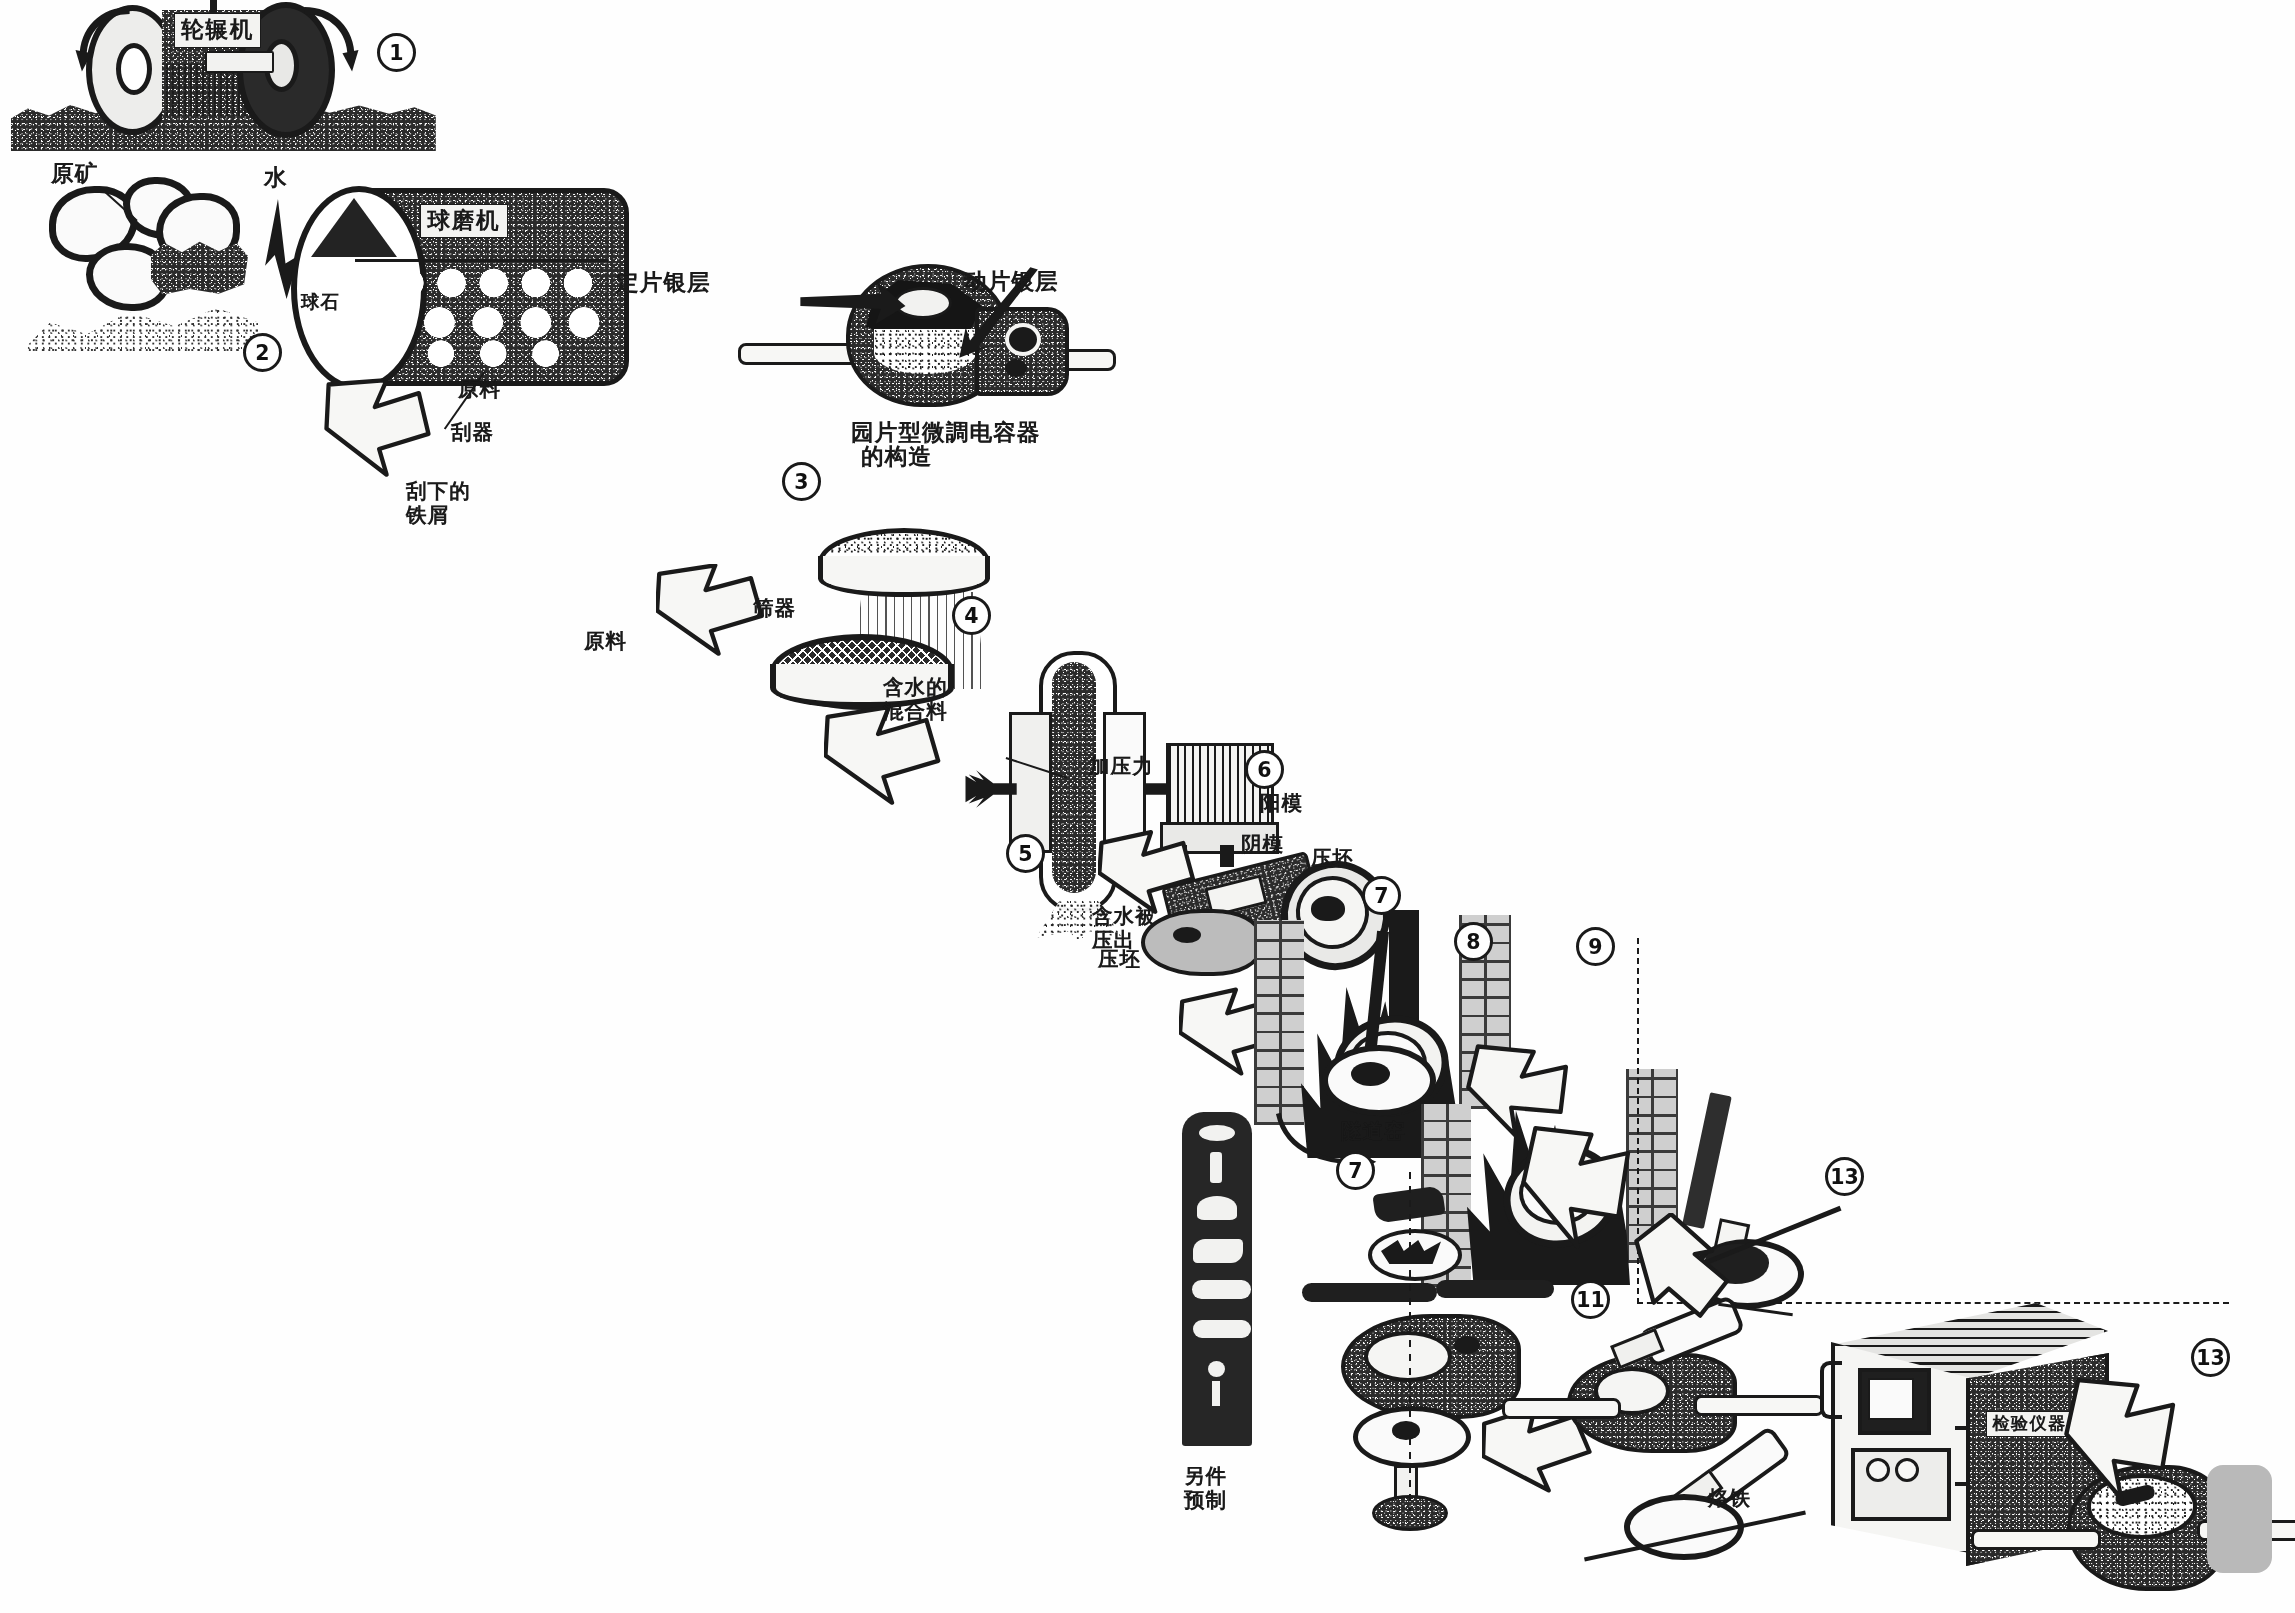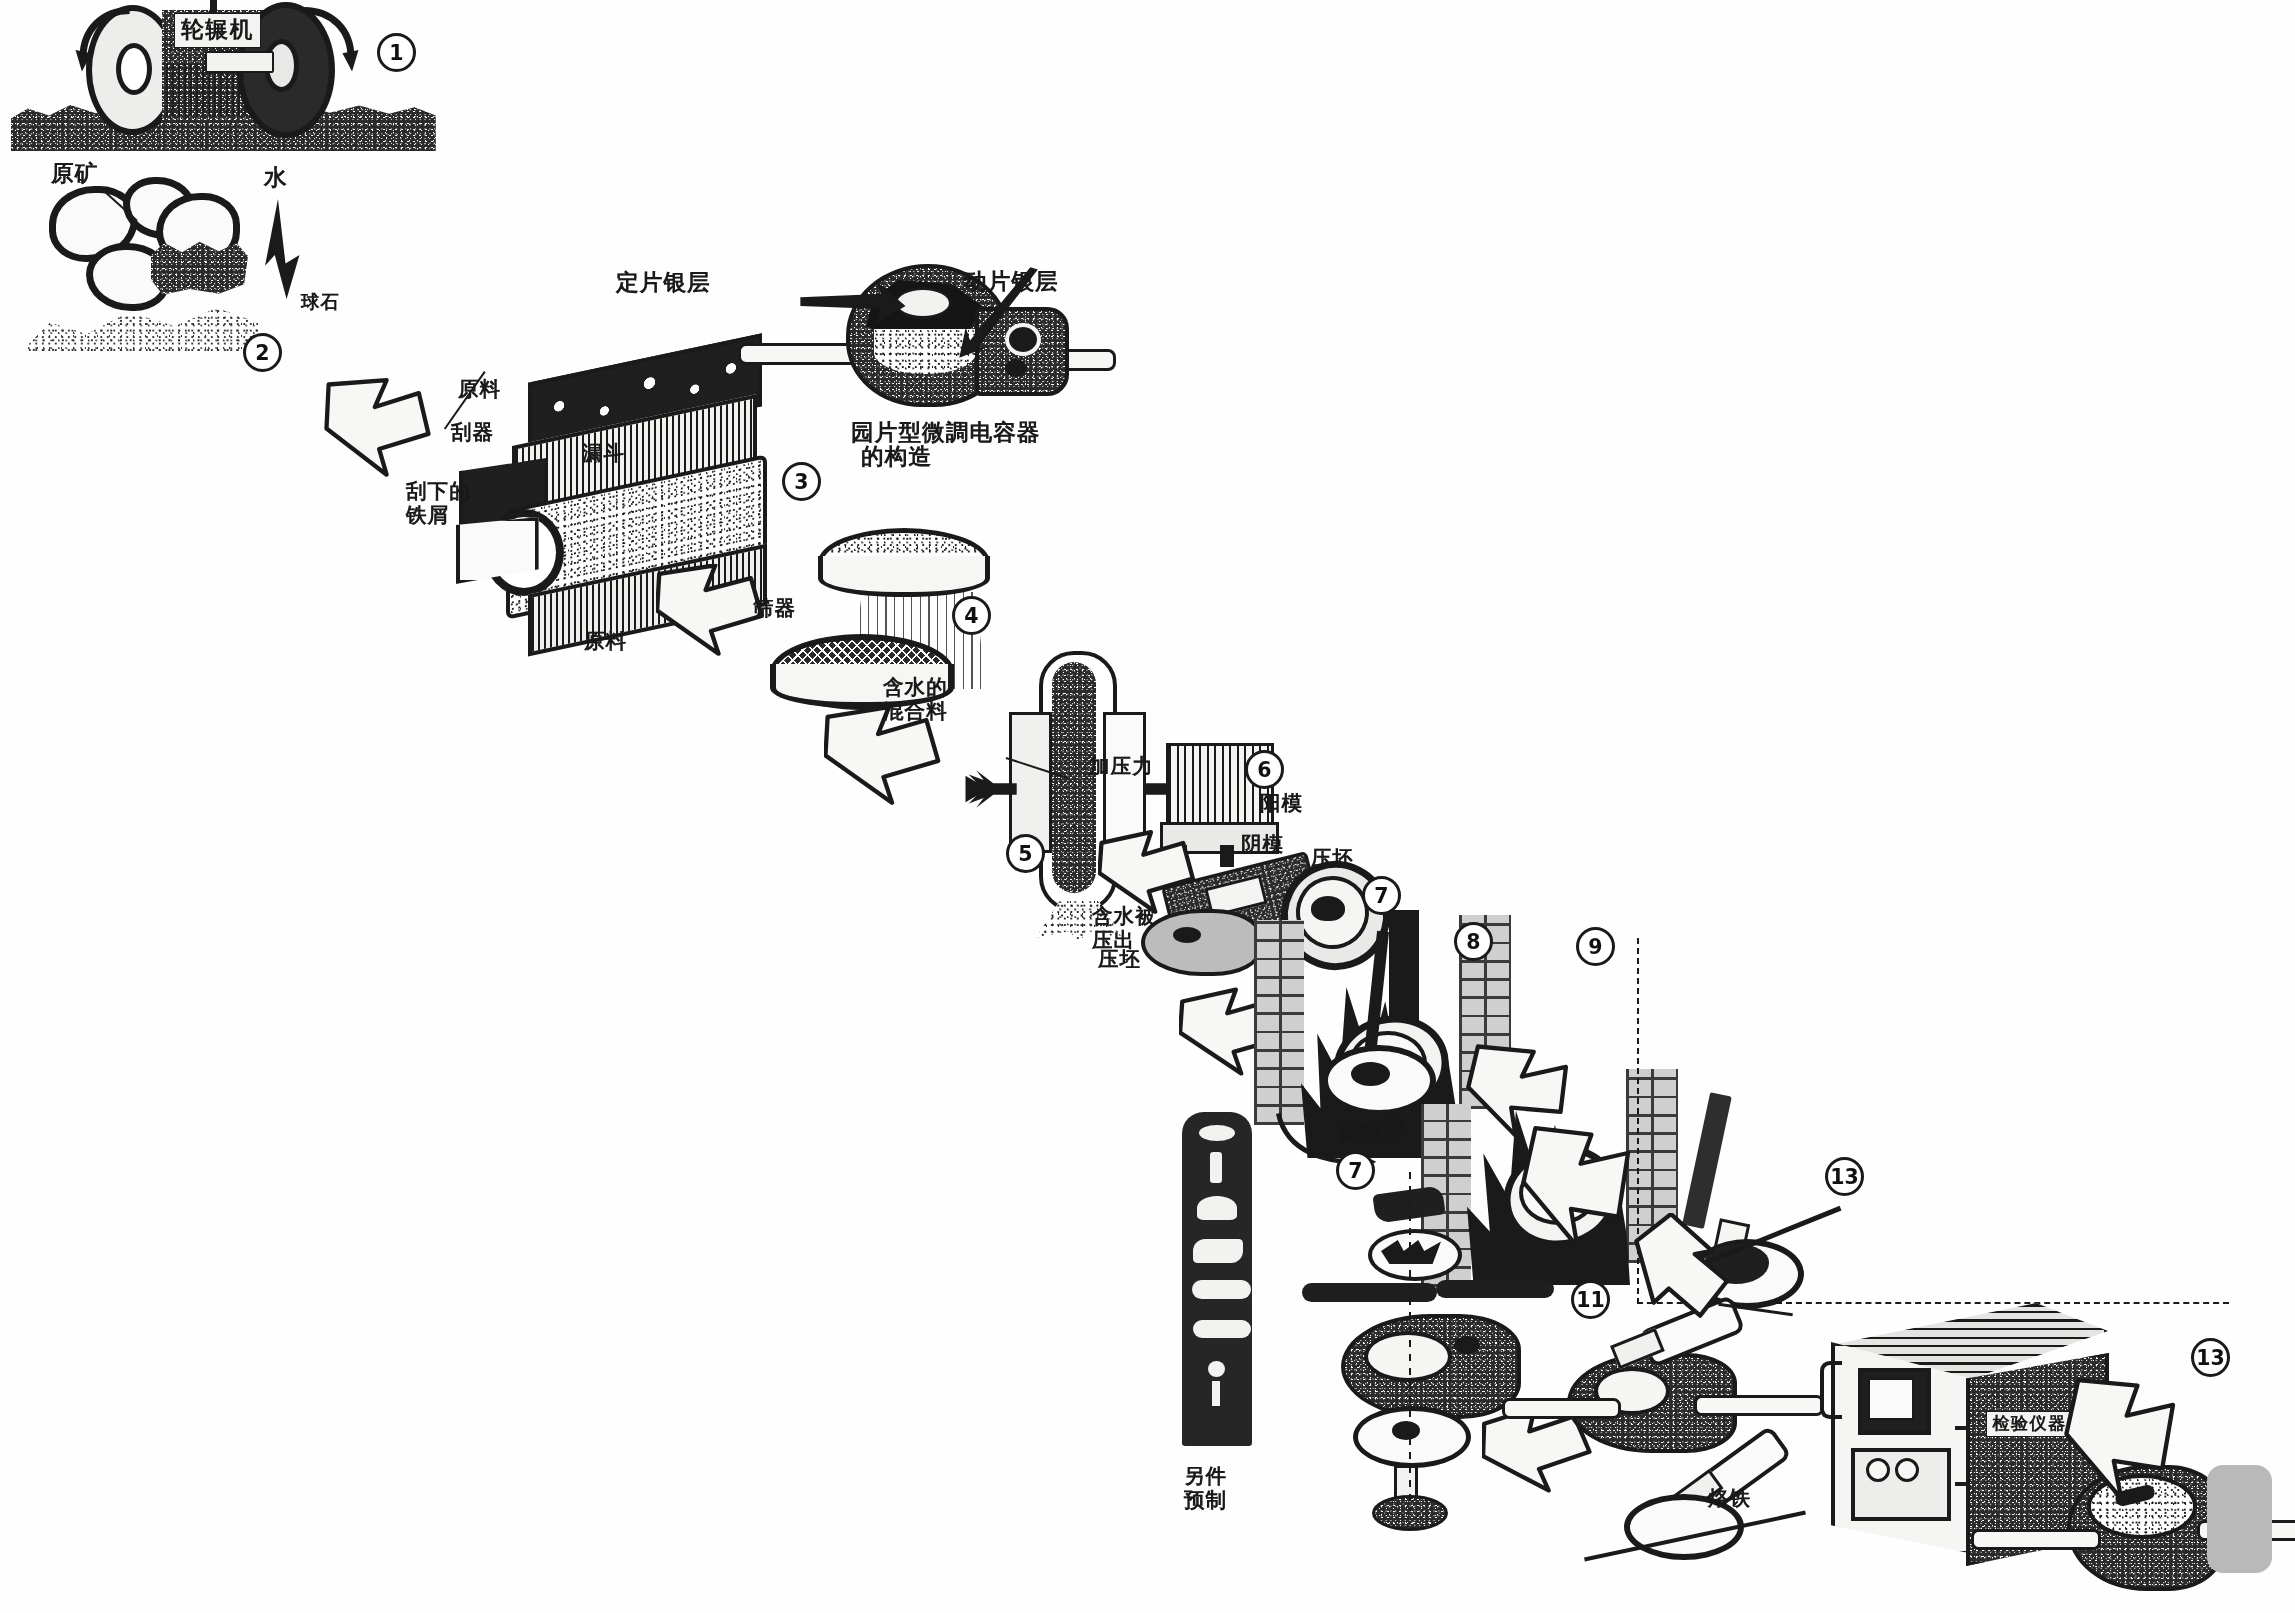--- a/index.html
+++ b/index.html
@@ -140,56 +140,63 @@
                 clip-path:polygon(0% 92%,10% 56%,26% 74%,44% 40%,64% 62%,82% 34%,100% 56%,100% 100%,0% 100%);"></div>
   </div>
   <div class="lbl s1" style="left:51px;top:160px;">原矿</div>
   <div class="leader" style="left:103px;top:189px;width:46px;transform:rotate(42deg);"></div>
 
   <div class="lbl s1" style="left:264px;top:164px;">水</div>
   <svg class="abs" style="left:253px;top:199px;" width="65" height="129" viewBox="0 0 120 240">
     <path d="M46,0 L60,120 L86,104 L62,186 L40,104 L22,124 Z" fill="#1a1a1a"></path>
   </svg>
 
+  <div class="abs" style="left:269px;top:183px;width:366px;height:205px;">
+
+    <div class="abs grain" style="left:65px;top:5.4px;width:285px;height:188px;border:5.4px solid #1a1a1a;border-radius:25px;"></div>
+
+    <div class="abs" style="left:21.5px;top:3.2px;width:124px;height:193px;border:6.5px solid #1a1a1a;border-radius:50%;background:#fff;"></div>
+    <div class="abs" style="left:42px;top:15px;width:86px;height:59px;background:#232323;
+                clip-path:polygon(50% 0%,100% 100%,0% 100%);"></div>
+
+    <div class="abs" style="left:32px;top:81px;width:301px;height:38px;background:
+           radial-gradient(circle at 8% 50%,#fff 14px,transparent 14.5px),
+           radial-gradient(circle at 22% 50%,#fff 14px,transparent 14.5px),
+           radial-gradient(circle at 36% 50%,#fff 14px,transparent 14.5px),
+           radial-gradient(circle at 50% 50%,#fff 14px,transparent 14.5px),
+           radial-gradient(circle at 64% 50%,#fff 14px,transparent 14.5px),
+           radial-gradient(circle at 78% 50%,#fff 14px,transparent 14.5px),
+           radial-gradient(circle at 92% 50%,#fff 14px,transparent 14.5px);"></div>
+    <div class="abs" style="left:32px;top:120px;width:301px;height:39px;background:
+           radial-gradient(circle at 14% 50%,#fff 15px,transparent 15.6px),
+           radial-gradient(circle at 30% 50%,#fff 15px,transparent 15.6px),
+           radial-gradient(circle at 46% 50%,#fff 15px,transparent 15.6px),
+           radial-gradient(circle at 62% 50%,#fff 15px,transparent 15.6px),
+           radial-gradient(circle at 78% 50%,#fff 15px,transparent 15.6px),
+           radial-gradient(circle at 94% 50%,#fff 15px,transparent 15.6px);"></div>
+    <div class="abs" style="left:38px;top:157px;width:291px;height:34px;background:
+           radial-gradient(circle at 10% 40%,#fff 13px,transparent 13.5px),
+           radial-gradient(circle at 28% 40%,#fff 13px,transparent 13.5px),
+           radial-gradient(circle at 46% 40%,#fff 13px,transparent 13.5px),
+           radial-gradient(circle at 64% 40%,#fff 13px,transparent 13.5px),
+           radial-gradient(circle at 82% 40%,#fff 13px,transparent 13.5px);"></div>
+
+    <div class="abs" style="left:86px;top:76px;width:253px;height:3.2px;background:#1a1a1a;"></div>
+
+    <div class="lbl s1 boxed" style="left:151px;top:20.5px;">球磨机</div>
+  </div>
   <div class="lbl s3" style="left:301px;top:291px;">球石</div>
   <div class="stepnum" style="left:243px;top:333px;">2</div>
 
   <div class="leader" style="left:485px;top:371px;width:70px;transform:rotate(125deg);"></div>
 
   <svg class="flowarrow" style="left:323px;top:377px;" width="124" height="102" viewBox="0 0 230 190">
     <path d="M10,14 L118,6 L96,56 L178,30 L196,106 L104,134 L118,182 L6,96 Z" fill="#f7f7f5" stroke="#1a1a1a" stroke-width="8" stroke-linejoin="round"></path>
   </svg>
 
-  <div class="abs" style="left:447px;top:355px;width:361px;height:301px;">
-
-    <div class="abs" style="left:81px;top:3.2px;width:226px;height:65px;background:#1f1f1f;border:4.8px solid #1a1a1a;
-                transform:skewY(-12deg);
-                background-image:
-                  radial-gradient(circle at 12% 40%,#fff 4.8px,transparent 5.4px),
-                  radial-gradient(circle at 32% 62%,#fff 4.3px,transparent 4.8px),
-                  radial-gradient(circle at 52% 34%,#fff 5.4px,transparent 6px),
-                  radial-gradient(circle at 72% 58%,#fff 4.3px,transparent 4.8px),
-                  radial-gradient(circle at 88% 38%,#fff 4.8px,transparent 5.4px);"></div>
-
-    <div class="abs hatch" style="left:65px;top:65px;width:237px;height:60px;background-color:#f2f2f0;
-                border:4.8px solid #1a1a1a;transform:skewY(-12deg);"></div>
-    <div class="lbl s2" style="left:135px;top:86px;">漏斗</div>
-
-    <div class="abs" style="left:12px;top:103px;width:81px;height:65px;background:#1f1f1f;border:4.3px solid #1a1a1a;
-                clip-path:polygon(0% 18%,100% 0%,100% 72%,0% 100%);"></div>
-
-    <div class="abs speckle" style="left:59px;top:127px;width:253px;height:102px;border:4.8px solid #1a1a1a;border-radius:7.5px;transform:skewY(-12deg);"></div>
-
-    <div class="abs" style="left:37px;top:154px;width:64px;height:71px;background:#fff;border:8.6px solid #1a1a1a;border-radius:50%;"></div>
-
-    <div class="abs hatch" style="left:81px;top:214px;width:231px;height:54px;background-color:#efefed;border:4.8px solid #1a1a1a;transform:skewY(-12deg);"></div>
-
-    <div class="abs" style="left:8.6px;top:162px;width:75px;height:59px;background:#fafafa;border:4.8px solid #1a1a1a;
-                clip-path:polygon(0% 12%,100% 0%,100% 78%,0% 100%);"></div>
-  </div>
 
   <div class="lbl s2" style="left:458px;top:377px;">原料</div>
   <div class="lbl s2" style="left:451px;top:420px;">刮器</div>
   <div class="lbl s2" style="left:406px;top:479px;">
     <span style="white-space:pre-line;">刮下的
 铁屑</span>
   </div>
   <div class="lbl s2" style="left:584px;top:629px;">原料</div>
   <div class="stepnum" style="left:782px;top:462px;">3</div>
 

